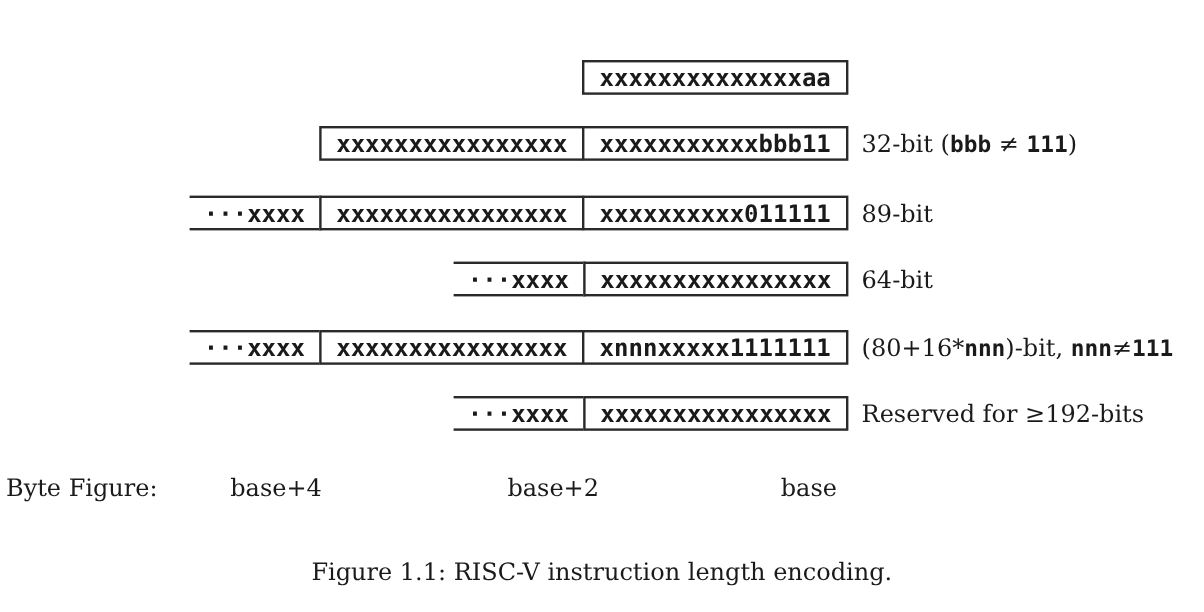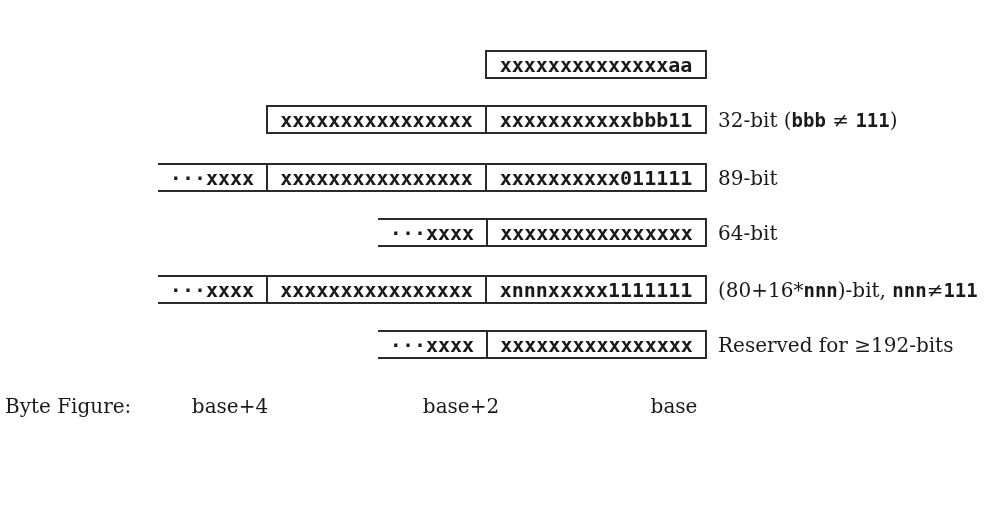--- a/index.html
+++ b/index.html
@@ -103,14 +103,15 @@
       </div>
     </div>
 
   <div class="byte-row">
     <span class="byte-label">Byte Figure:</span>
   <span class="addr" style="left: 230px; text-align: center;">base+4</span>
       <span class="addr" style="left: 435px; margin-left: 26px;">base+2</span>
       <span class="addr" style="left: 674px;">base</span>
     </div>
 
+  <div class="caption">Figure 1.1: RISC-V instruction length encoding.</div>
 
 </div>
 
 </body></html>

